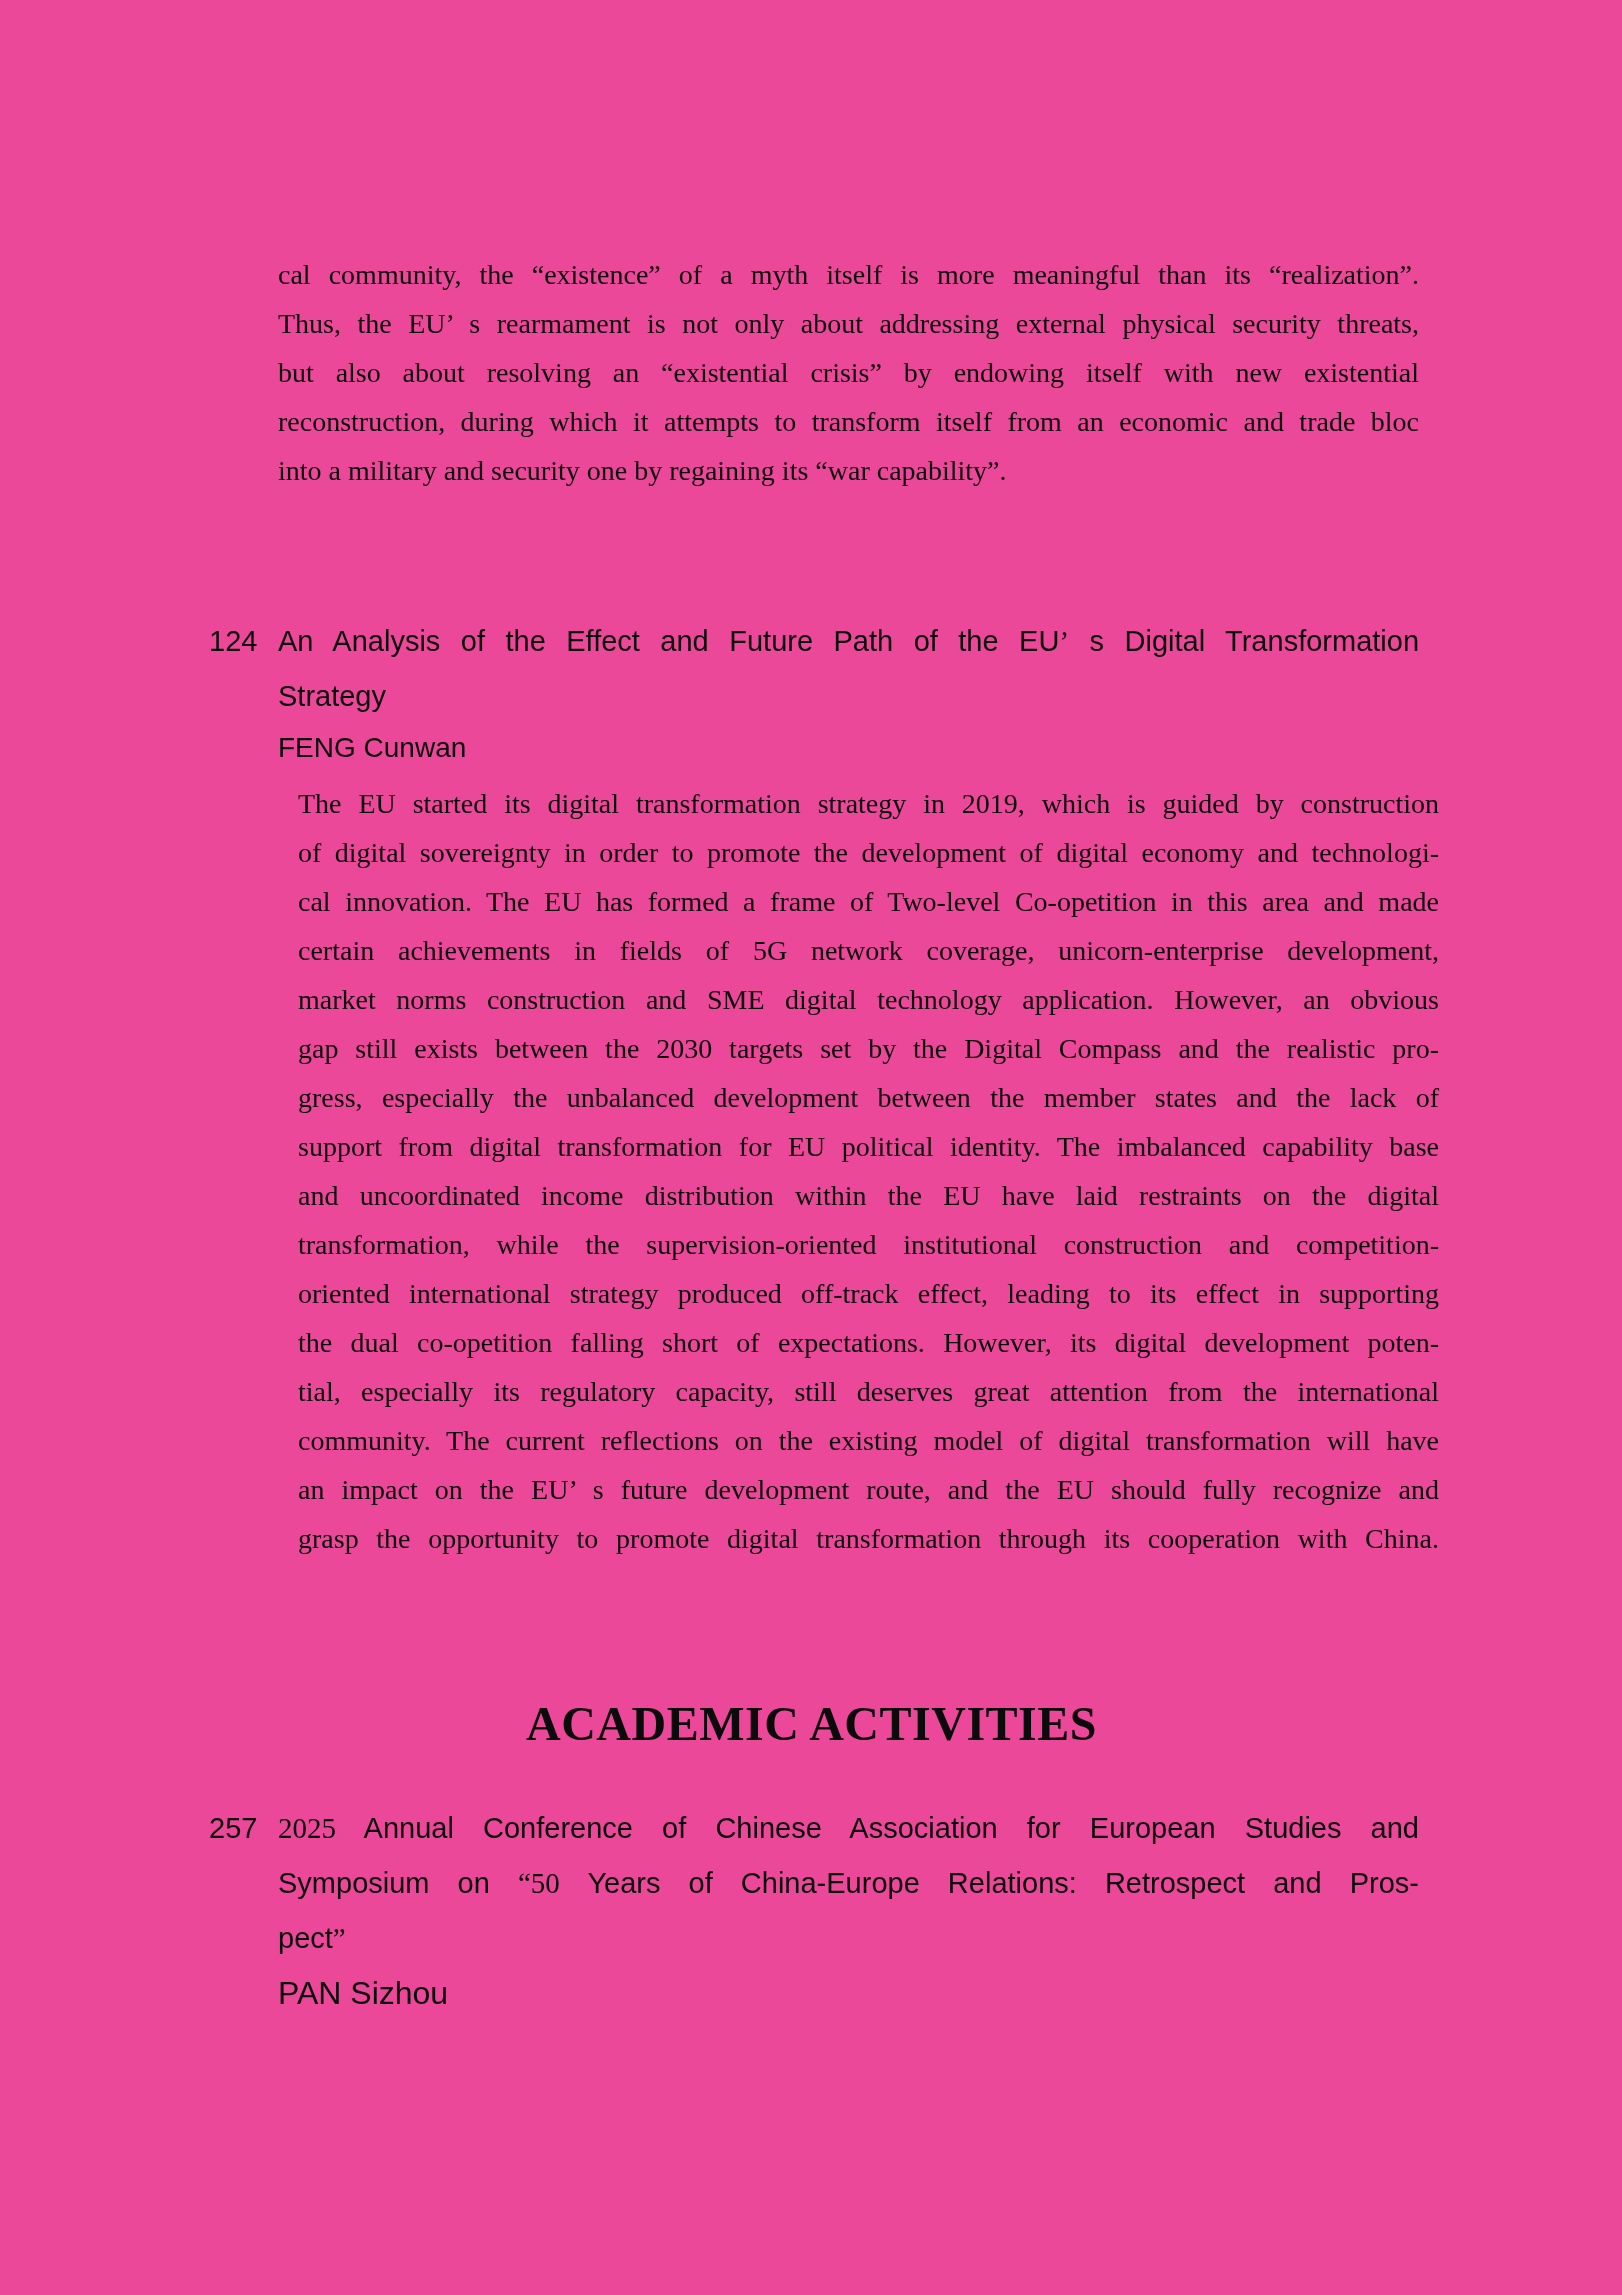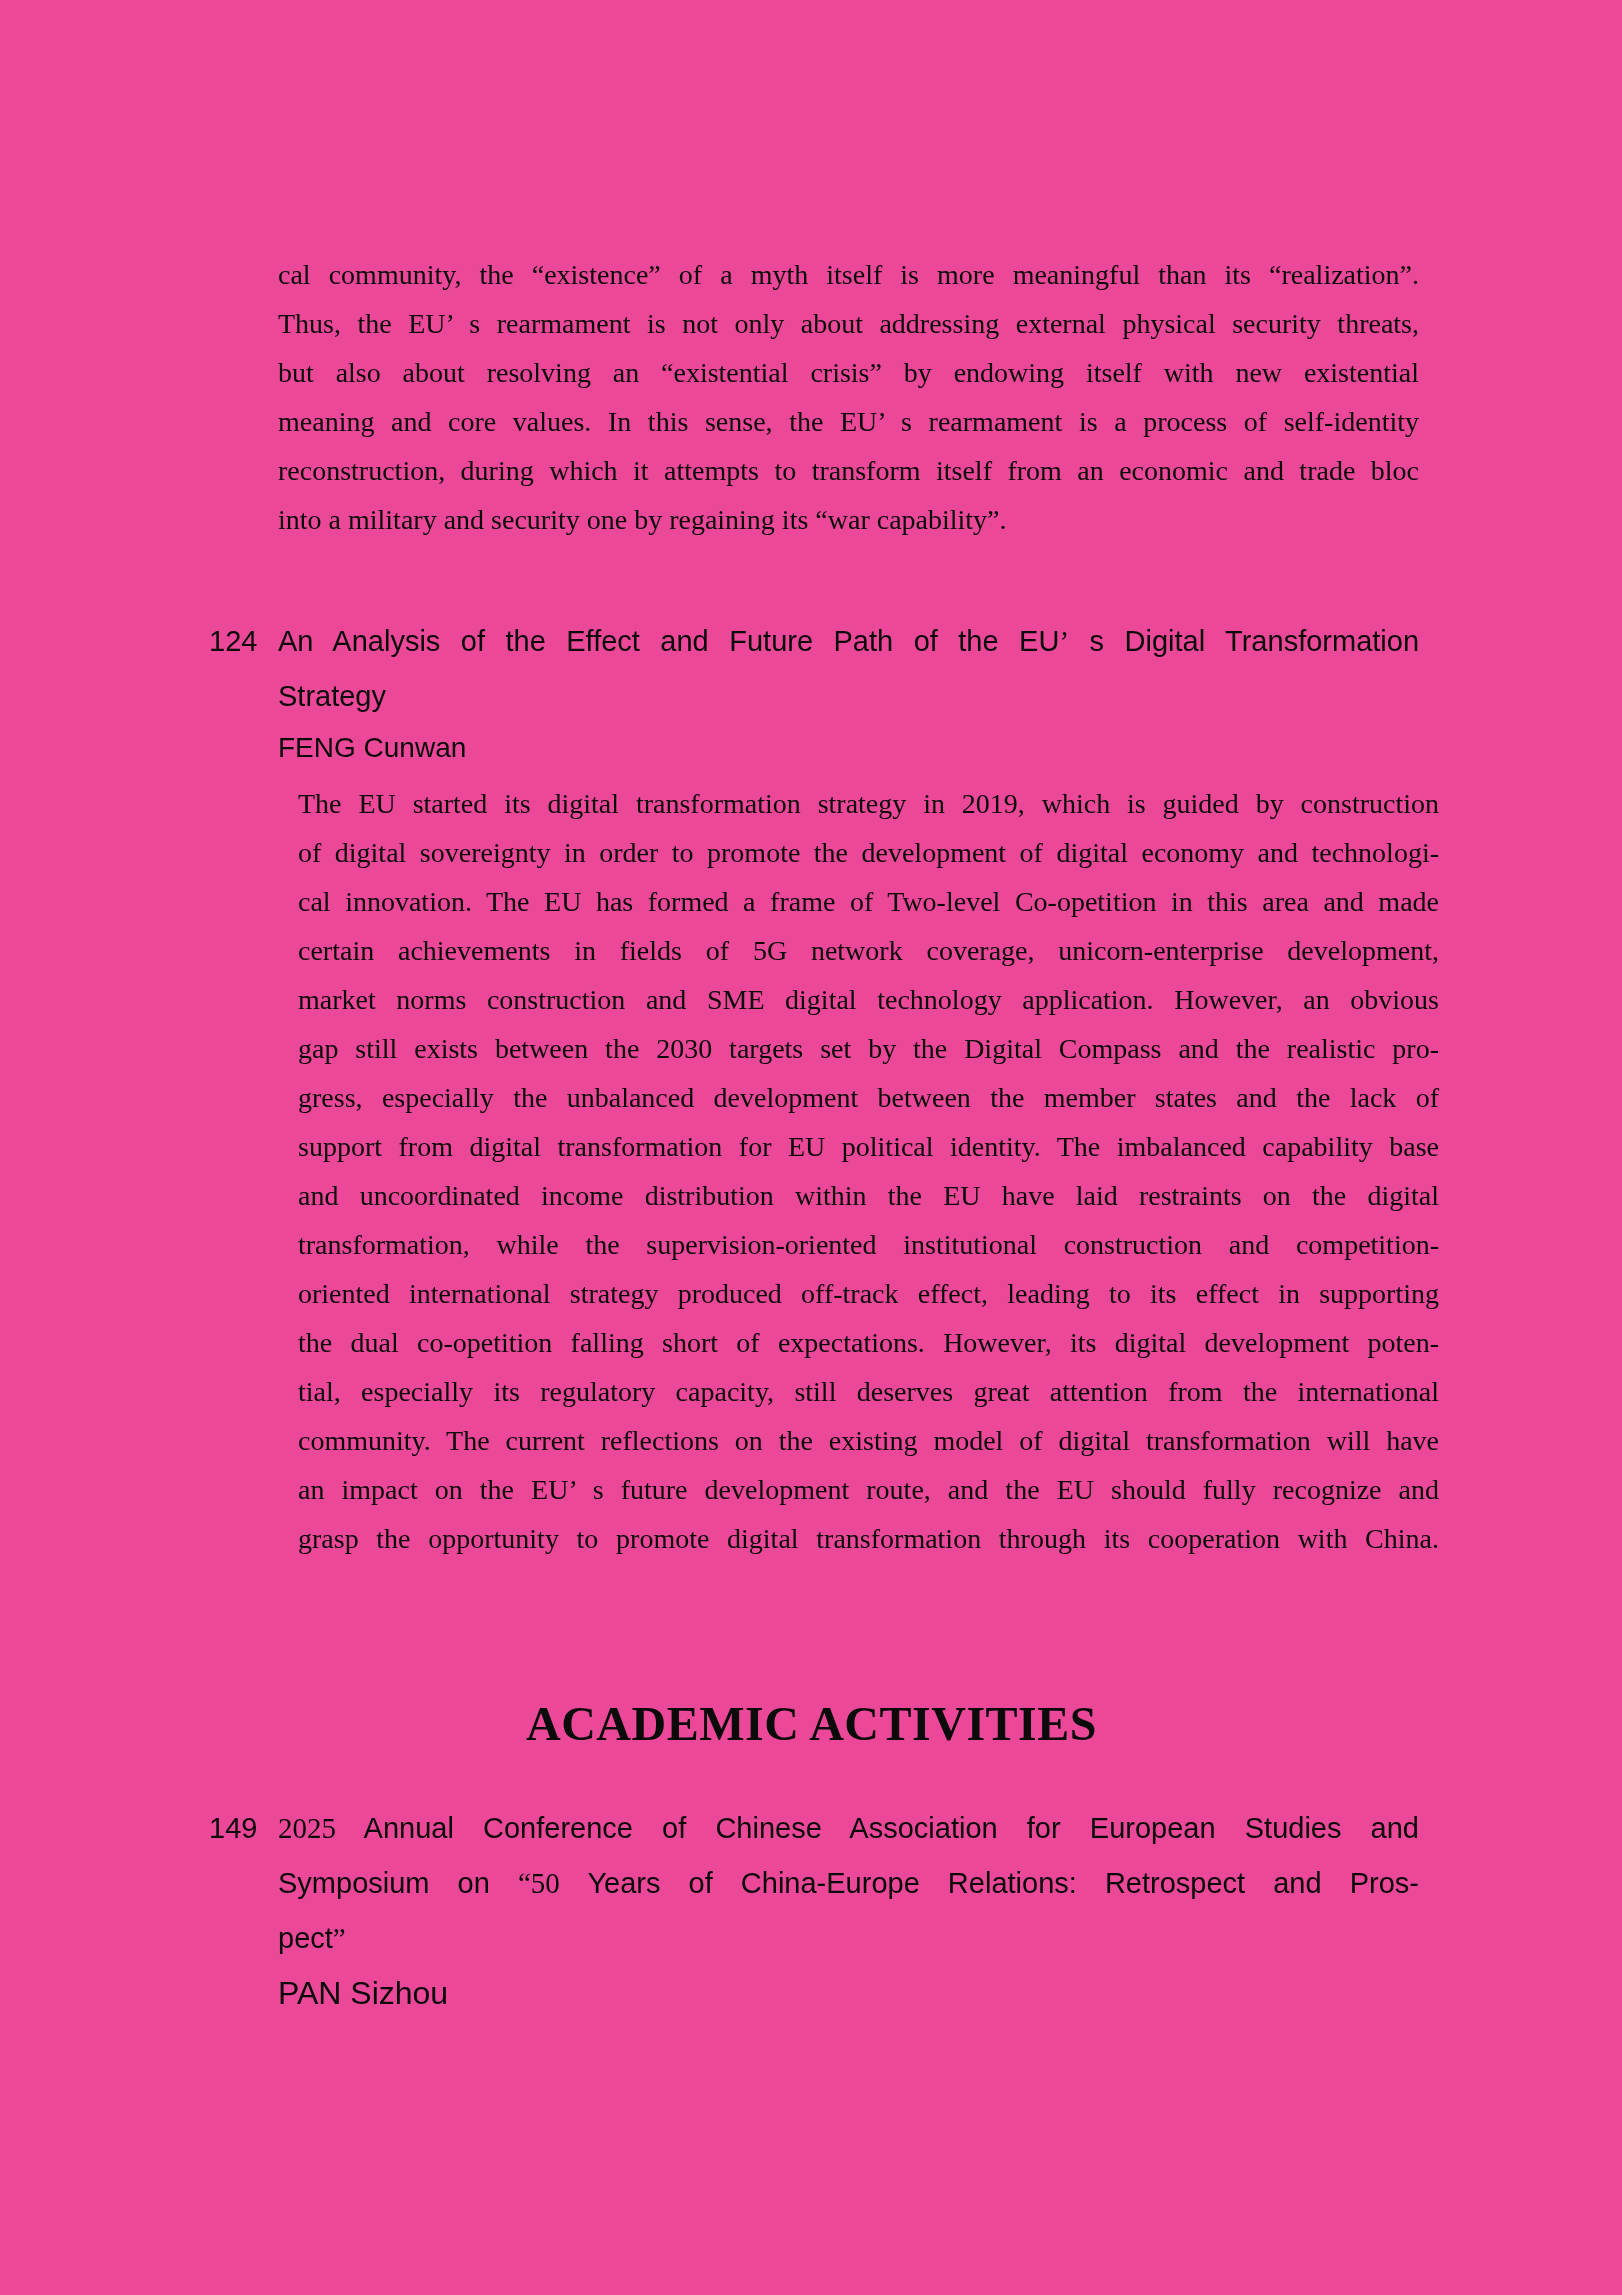--- a/index.html
+++ b/index.html
@@ -45,21 +45,20 @@
 </style>
 </head>
 <body>
 
 <div class="page">
 
   <div id="continuation" class="block serif">
       <div class="line">cal community, the “existence” of a myth itself is more meaningful than its “realization”.</div>
       <div class="line">Thus, the EU’ s rearmament is not only about addressing external physical security threats,</div>
       <div class="line">but also about resolving an “existential crisis” by endowing itself with new existential</div>
-      <div class="line">meaning and core values. In this sense, the EU’ s rearmament is a process of self-identity</div>
       <div class="line">reconstruction, during which it attempts to transform itself from an economic and trade bloc</div>
       <div class="line no-just">into a military and security one by regaining its “war capability”.</div>
     </div>
 
   <div id="entry124-number" class="block sans">124</div>
 
   <div id="entry124-title" class="block sans">
       <div class="line">An Analysis of the Effect and Future Path of the EU<span class="serif-run">’</span> s Digital Transformation</div>
       <div class="line no-just">Strategy</div>
     </div>
@@ -80,21 +79,21 @@
       <div class="line">oriented international strategy produced off-track effect, leading to its effect in supporting</div>
       <div class="line">the dual co-opetition falling short of expectations. However, its digital development poten-</div>
       <div class="line">tial, especially its regulatory capacity, still deserves great attention from the international</div>
       <div class="line">community. The current reflections on the existing model of digital transformation will have</div>
       <div class="line">an impact on the EU’ s future development route, and the EU should fully recognize and</div>
       <div class="line">grasp the opportunity to promote digital transformation through its cooperation with China.</div>
     </div>
 
   <div id="section-heading" class="block serif">ACADEMIC ACTIVITIES</div>
 
-  <div id="entry149-number" class="block sans">149</div>
+  <div id="entry149-number" class="block sans">257</div>
 
   <div id="entry149-title" class="block sans">
       <div class="line"><span class="serif-run">2025</span> Annual Conference of Chinese Association for European Studies and</div>
       <div class="line">Symposium on <span class="serif-run">“50</span> Years of China-Europe Relations: Retrospect and Pros-</div>
       <div class="line no-just">pect<span class="serif-run">”</span></div>
     </div>
 
   <div id="entry149-author" class="block sans">PAN Sizhou</div>
 
 </div>

